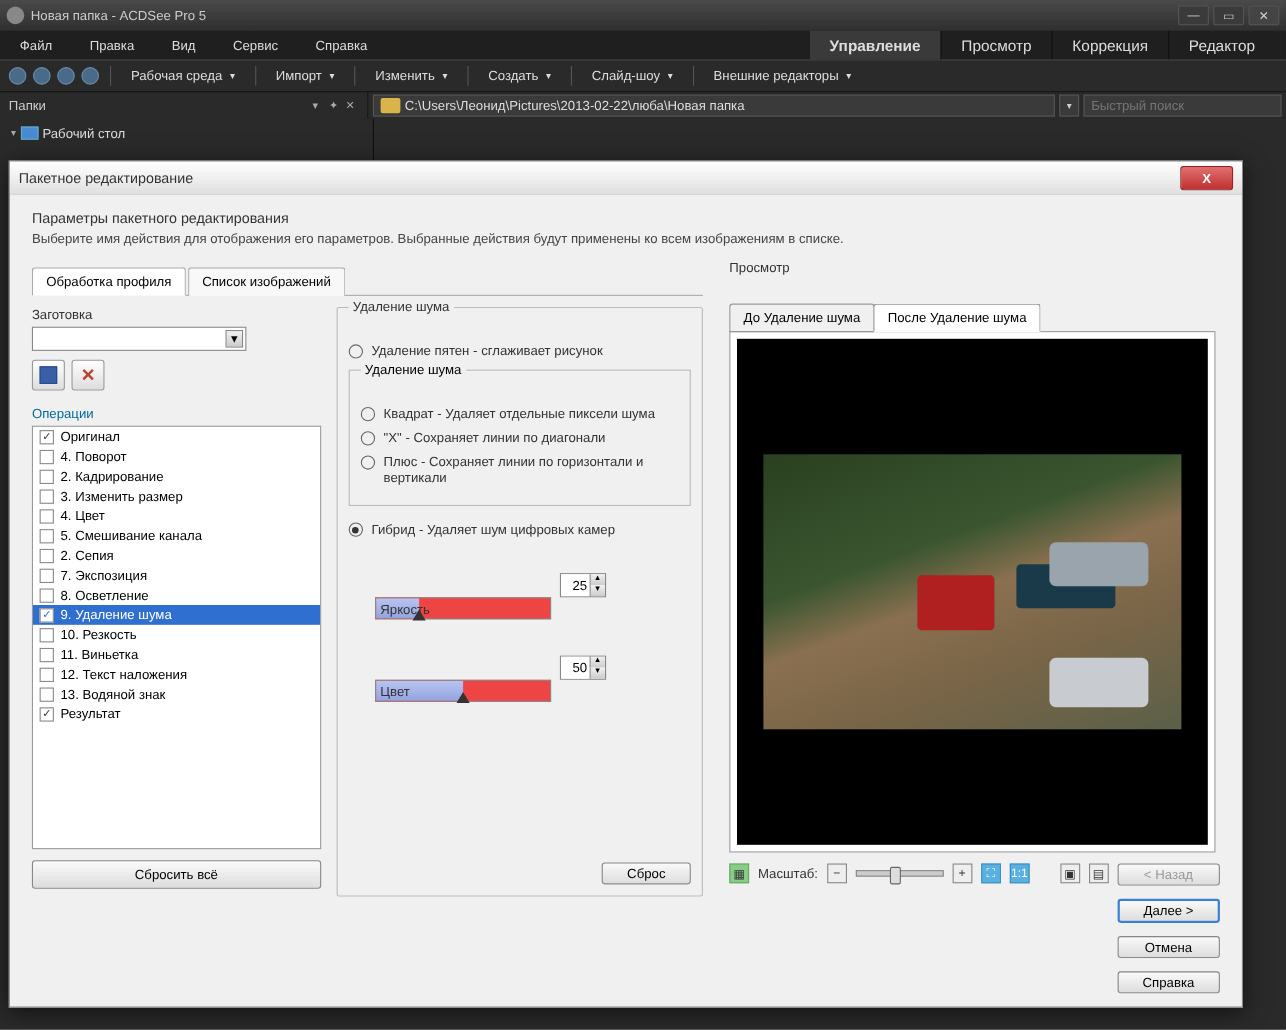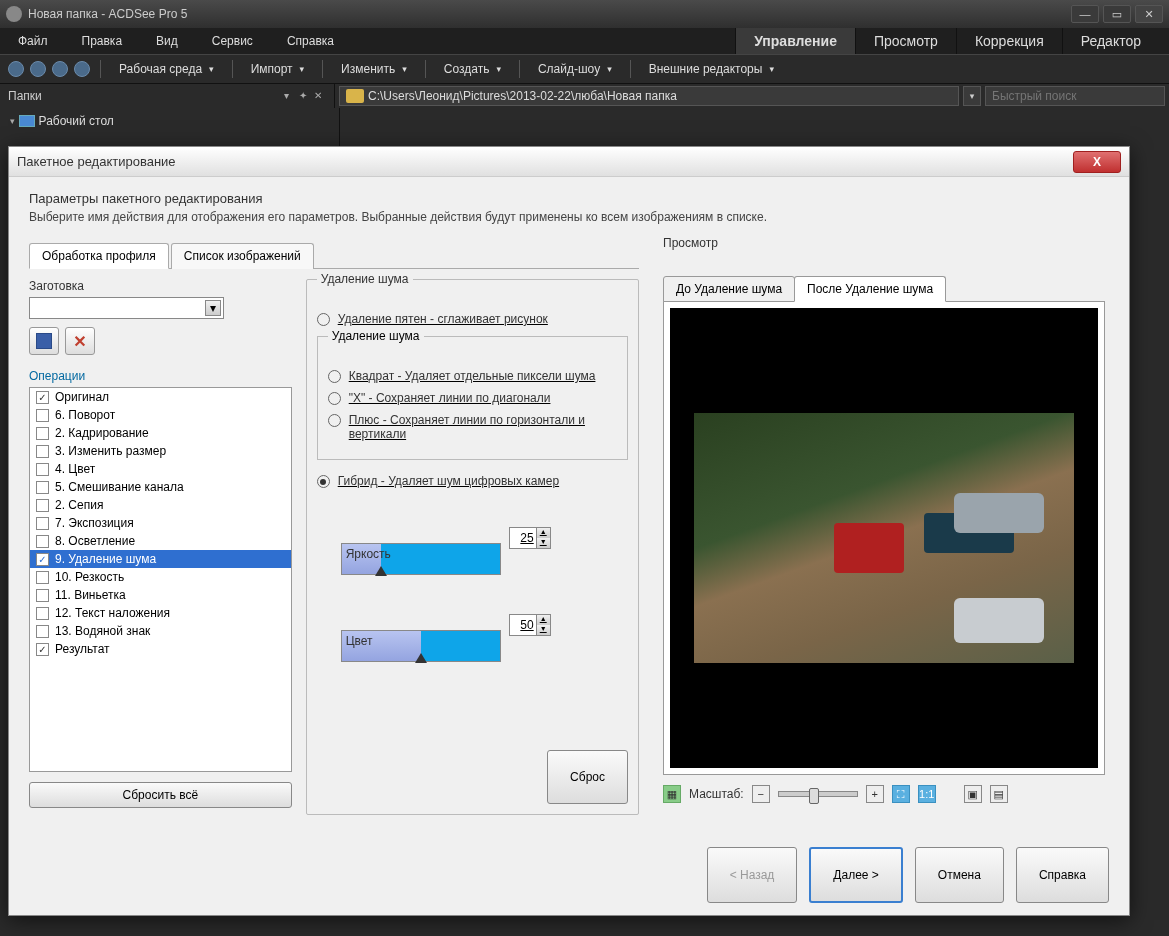--- a/index.html
+++ b/index.html
@@ -74,21 +74,21 @@
 
 .wide-btn { width:100%; height:26px; margin-top:10px; border:1px solid #888; background:linear-gradient(#fafafa,#ddd); border-radius:3px; cursor:pointer;}
 
 .radio-row { display:flex; align-items:flex-start; gap:8px; margin:8px 0; color:#333;}
 .radio { width:13px; height:13px; border:1px solid #666; border-radius:50%; display:inline-flex; align-items:center; justify-content:center; margin-top:1px; flex-shrink:0;}
 .radio.checked::after { content:''; width:6px; height:6px; background:#333; border-radius:50%;}
 .inner-fieldset { border:1px solid #bbb; padding:10px 10px; margin:10px 0 14px;}
 .inner-fieldset .lg { position:relative; top:-18px; background:#f0f0f0; padding:0 4px; display:inline-block; margin-bottom:-10px;}
 
 .slider-row { display:flex; align-items:center; gap:8px; margin:12px 0 0 24px;}
-.slider-box { width:160px; height:32px; border:1px solid #888; background:#0ea5e9; position:relative; display:flex; align-items:center;margin-top:43px;}
+.slider-box { width:160px; height:20px; border:1px solid #888; background:#ef4444; position:relative; display:flex; align-items:center;margin-top:43px;}
 .slider-label { position:absolute; left:4px; top:3px; font-size:12px; color:#333; z-index:2;}
 .slider-fill { position:absolute; left:0; top:0; bottom:0; background:linear-gradient(#b8c4f0,#94a4e0);}
 .slider-thumb { position:absolute; bottom:-2px; width:0; height:0; border-left:6px solid transparent; border-right:6px solid transparent; border-bottom:10px solid #333;}
 .spin { width:42px; height:22px; border:1px solid #888; background:#fff; display:flex;}
 .spin input { border:none; width:26px; text-align:right; padding-right:2px;font-size:12px;}
 .spin .arrows { width:14px; display:flex; flex-direction:column;}
 .spin .ar { flex:1; background:linear-gradient(#f0f0f0,#ccc); border-left:1px solid #888; font-size:7px; text-align:center;}
 
 .preview-header { color:#333; margin-bottom:6px;}
 .preview-tabs { display:flex;}
@@ -101,22 +101,22 @@
 .photo::after{content:'';position:absolute;right:30px;top:80px;width:90px;height:40px;background:#9aa4ac;border-radius:6px;}
 .car2{position:absolute;left:230px;top:100px;width:90px;height:40px;background:#1a3a4a;border-radius:4px;}
 .car3{position:absolute;right:30px;bottom:20px;width:90px;height:45px;background:#c8ccd0;border-radius:6px;}
 
 .zoom-row { display:flex; align-items:center; gap:8px; margin-top:10px; color:#333;}
 .zicon { width:18px; height:18px; border:1px solid #888; background:#eee; display:flex; align-items:center; justify-content:center; cursor:pointer; font-size:11px;}
 .zicon.blue { background:#5ab0e0; border-color:#3a90c0; color:#fff;}
 .zslider { width:80px; height:6px; background:#ccc; border:1px solid #888; position:relative;}
 .zslider::after{content:'';position:absolute;left:30px;top:-4px;width:8px;height:14px;background:#ddd;border:1px solid #666;border-radius:2px;}
 
-.dlg-footer { position:absolute; bottom:12px; right:20px; display:flex; gap:12px;}
-.dlg-btn { padding:19px 22px; border:1px solid #888; background:linear-gradient(#fafafa,#ddd); border-radius:3px; cursor:pointer;}
+.dlg-footer { position:absolute; bottom:12px; right:20px; display:flex; gap:12px;flex-direction:column;}
+.dlg-btn { padding:2px 22px; border:1px solid #888; background:linear-gradient(#fafafa,#ddd); border-radius:3px; cursor:pointer;}
 .dlg-btn.primary { border:2px solid #3a7fd0;}
 .dlg-btn.disabled { color:#999;}
 .caret{font-size:9px;margin-left:3px;}
 .pin-icons{margin-left:auto;display:flex;gap:3px;}
 .pin{width:12px;height:12px;color:#aaa;font-size:10px;}
 </style>
 </head>
 <body>
 
 <div class="window">
@@ -241,21 +241,21 @@
                   </div>
               </div>
               <div class="ops-lbl">Операции</div>
               <div class="ops-list" id="ops-list">
                   <div class="op-item">
                     <span class="chk">✓</span>
                     <span>Оригинал</span>
                   </div>
                   <div class="op-item">
                     <span class="chk"></span>
-                    <span>6. Поворот</span>
+                    <span>4. Поворот</span>
                   </div>
                   <div class="op-item">
                     <span class="chk"></span>
                     <span>2. Кадрирование</span>
                   </div>
                   <div class="op-item">
                     <span class="chk"></span>
                     <span>3. Изменить размер</span>
                   </div>
                   <div class="op-item">
@@ -300,21 +300,21 @@
                   </div>
                   <div class="op-item">
                     <span class="chk">✓</span>
                     <span>Результат</span>
                   </div>
                 </div>
               <button class="wide-btn">Сбросить всё</button>
             </div>
 
             <div class="col-mid">
-              <div class="fieldset" style="height:536px;position:relative;text-decoration:underline;">
+              <div class="fieldset" style="height:536px;position:relative;">
                 <span class="legend">Удаление шума</span>
                 <div class="radio-row">
                     <span class="radio"></span>
                     <span>Удаление пятен - сглаживает рисунок</span>
                   </div>
                 <div class="inner-fieldset">
                   <span class="lg">Удаление шума</span>
                   <div class="radio-row">
                       <span class="radio"></span>
                       <span>Квадрат - Удаляет отдельные пиксели шума</span>

